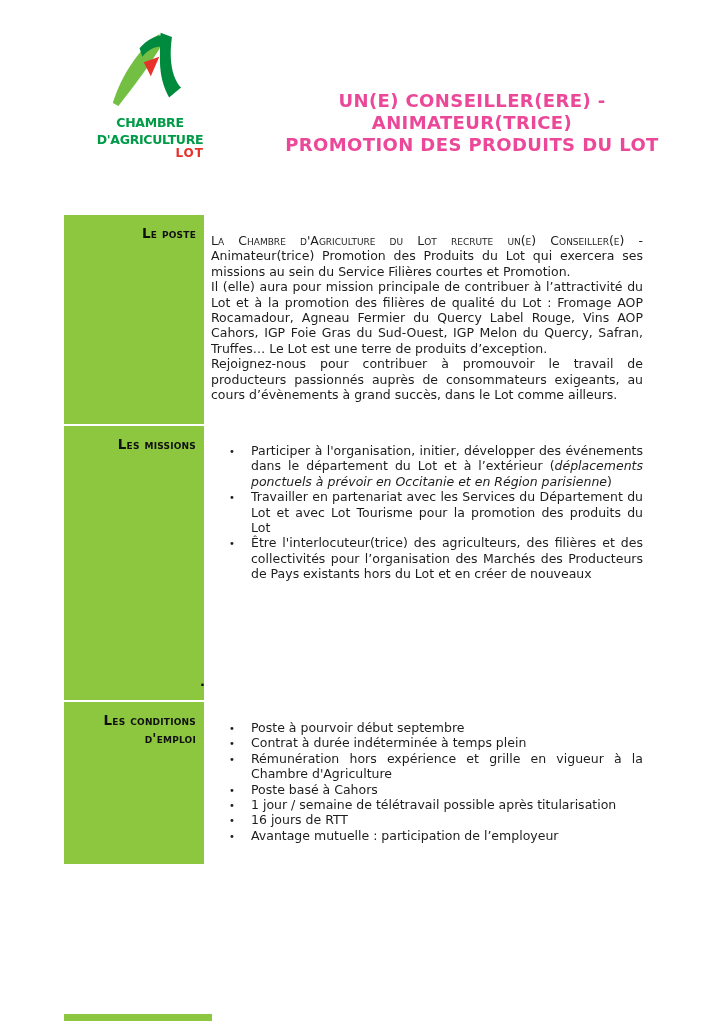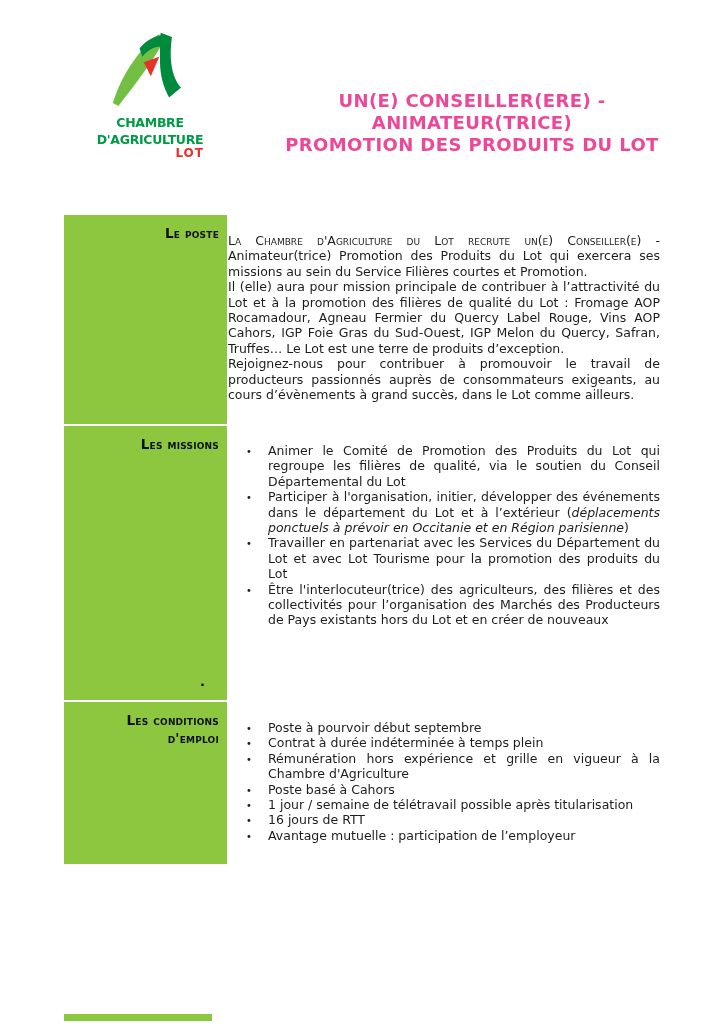--- a/index.html
+++ b/index.html
@@ -18,32 +18,32 @@
   .logo-name { text-align:center; font-weight:bold; color:var(--logo-green,#009B47);
                font-size:12.5px; line-height:14.5px; letter-spacing:-0.3px; margin-top:2px; }
   .logo-lot  { text-align:right; font-weight:bold; color:var(--logo-red,#E8312A);
                font-size:12px; letter-spacing:1px; line-height:12px; }
 
   
   .title { position:absolute; left:250px; top:90px; width:444px; text-align:center;
            font-weight:bold; font-size:18px; line-height:22px; color:#ec4899; letter-spacing:.4px; }
 
   
-  .band { position:absolute; left:64px; width:163px; background:var(--band-green,#8DC63F); }
+  .band { position:absolute; left:64px; width:140px; background:var(--band-green,#8DC63F); }
   .band1 { top:215px; height:209px; }
   .band2 { top:426px; height:274px; }
   .band3 { top:702px; height:162px; }
   .band-cut { position:absolute; left:64px; top:1014px; width:148px; height:7px;
               background:var(--band-green,#8DC63F); }
   .lbl { display:block; text-align:right; padding:9px 8px 0 0; font-weight:bold;
          font-variant:small-caps; font-size:13.5px; line-height:18px;
          letter-spacing:.2px; color:#101010; }
 
   
-  .col { position:absolute; left:228px; width:432px; font-size:12.5px;
+  .col { position:absolute; left:211px; width:432px; font-size:12.5px;
          line-height:15.4px; text-align:justify; }
   .col p { margin:0; }
   .sc { font-variant:small-caps; }
   .poste-col { top:233px; }
   .missions-col { top:443px; }
   .conditions-col { top:720px; }
 
   ul.blist { margin:0; padding:0; list-style:none; }
   ul.blist li { position:relative; padding-left:40px; text-align:justify; }
   .blt { position:absolute; left:18px; top:1px; font-size:10px; }
@@ -89,21 +89,20 @@
   <div class="band-cut"></div>
 
   <div class="col poste-col">
     <p><span class="sc">La Chambre d'Agriculture du Lot recrute un(e) Conseiller(e) - </span><span>Animateur(trice) Promotion des Produits du Lot qui exercera ses missions au sein du Service Filières courtes et Promotion.</span></p>
     <p>Il (elle) aura pour mission principale de contribuer à l’attractivité du Lot et à la promotion des filières de qualité du Lot : Fromage AOP Rocamadour, Agneau Fermier du Quercy Label Rouge, Vins AOP Cahors, IGP Foie Gras du Sud-Ouest, IGP Melon du Quercy, Safran, Truffes… Le Lot est une terre de produits d’exception.</p>
     <p>Rejoignez-nous pour contribuer à promouvoir le travail de producteurs passionnés auprès de consommateurs exigeants, au cours d’évènements à grand succès, dans le Lot comme ailleurs.</p>
   </div>
 
   <div class="col missions-col">
     <ul class="blist">
-      <li><span class="blt"></span><span>Animer le Comité de Promotion des Produits du Lot qui regroupe les filières de qualité, via le soutien du Conseil Départemental du Lot</span><em></em><span></span></li>
       <li><span class="blt"></span><span>Participer à l'organisation, initier, développer des événements dans le département du Lot et à l’extérieur (</span><em>déplacements ponctuels à prévoir en Occitanie et en Région parisienne</em><span>)</span></li>
       <li><span class="blt"></span><span>Travailler en partenariat avec les Services du Département du Lot et avec Lot Tourisme pour la promotion des produits du Lot</span><em></em><span></span></li>
       <li><span class="blt"></span><span>Être l'interlocuteur(trice) des agriculteurs, des filières et des collectivités pour l’organisation des Marchés des Producteurs de Pays existants hors du Lot et en créer de nouveaux</span><em></em><span></span></li>
     </ul>
   </div>
 
   <div class="stray">.</div>
 
   <div class="col conditions-col">
     <ul class="blist">

